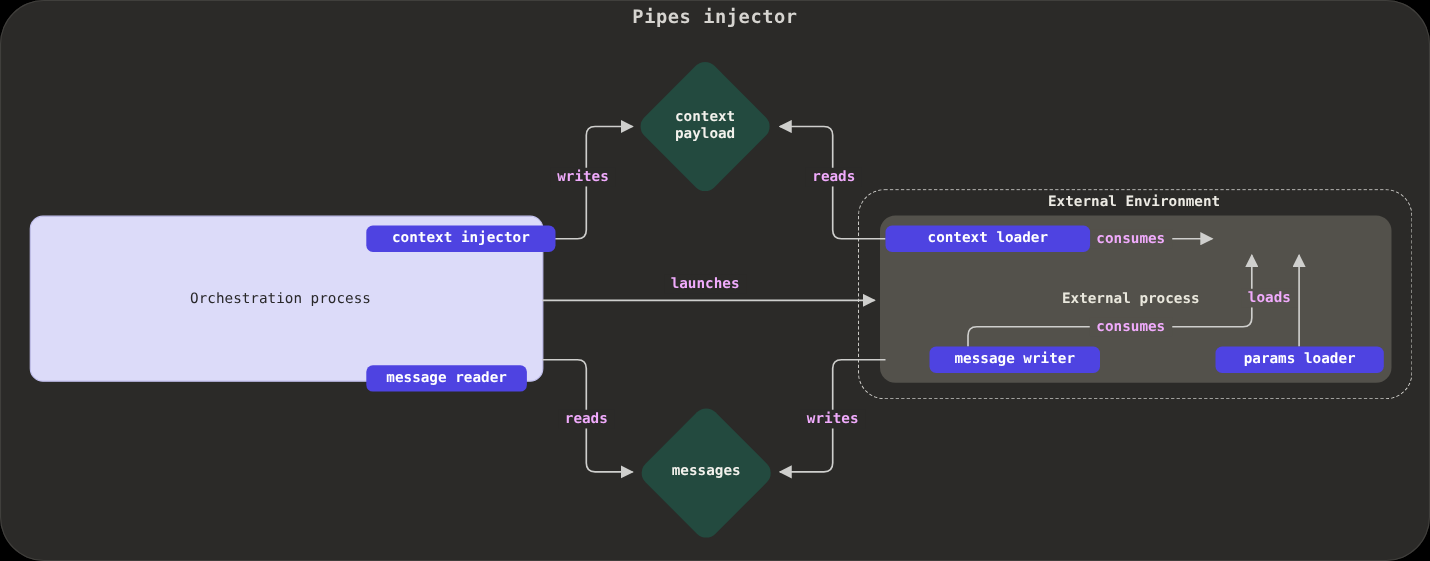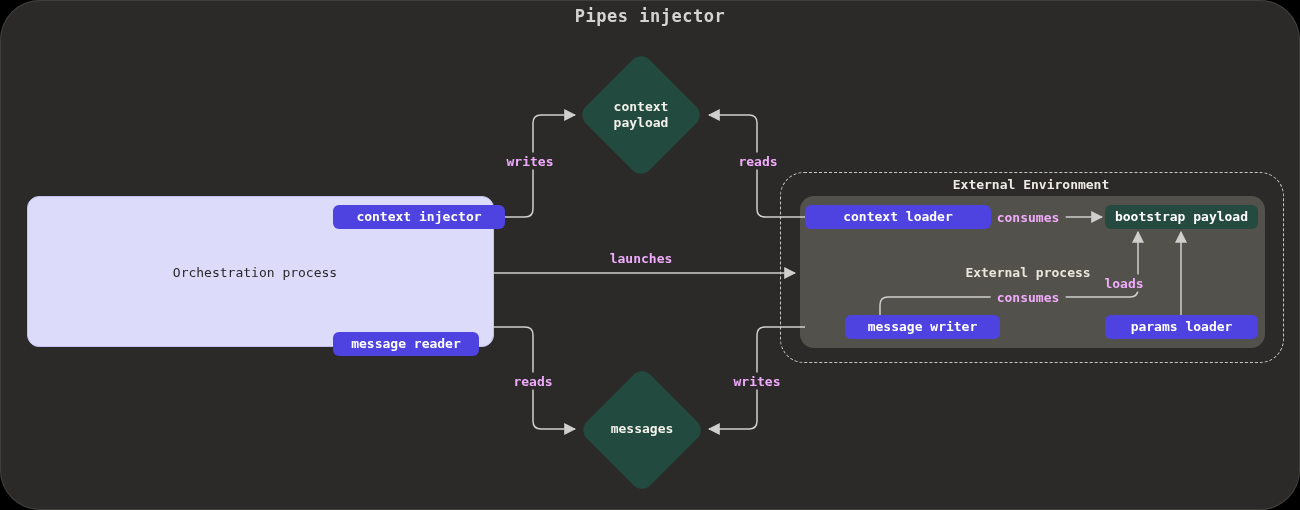--- a/index.html
+++ b/index.html
@@ -167,26 +167,25 @@
 
   <div class="abs diamond-shape" style="left:596px; top:70px;"></div>
   <div class="abs diamond-label" style="left:641px; top:115px;">context payload</div>
 
   <div class="abs diamond-shape" style="left:597px; top:385px;"></div>
   <div class="abs diamond-label" style="left:642px; top:429px;">messages</div>
 
   <div class="abs chip chip-purple" style="left:333px; top:205px; width:172px;">context injector</div>
   <div class="abs chip chip-purple" style="left:333px; top:332px; width:146px;">message reader</div>
   <div class="abs chip chip-purple" style="left:805px; top:205px; width:186px;">context loader</div>
-  <div class="abs chip chip-green" style="left:1105px; top:205px; width:153px;">bootstrap payload</div>
   <div class="abs chip chip-purple" style="left:805px; top:315px; width:155px;margin-left:40px;">message writer</div>
   <div class="abs chip chip-purple" style="left:1105px; top:315px; width:153px;">params loader</div>
 
   <div class="abs edge-label bg-canvas" style="left:530px; top:161px;">writes</div>
   <div class="abs edge-label bg-canvas" style="left:758px; top:161px;">reads</div>
   <div class="abs edge-label bg-canvas" style="left:641px; top:258px;">launches</div>
   <div class="abs edge-label bg-canvas" style="left:533px; top:381px;">reads</div>
   <div class="abs edge-label bg-canvas" style="left:757px; top:381px;">writes</div>
   <div class="abs edge-label bg-panel" style="left:1028px; top:217px;">consumes</div>
   <div class="abs edge-label bg-panel" style="left:1028px; top:297px;">consumes</div>
-  <div class="abs edge-label bg-panel" style="left:1124px; top:271px;margin-top:12px;">loads</div>
+  <div class="abs edge-label bg-panel" style="left:1154px; top:271px;">loads</div>
 
 </div>
 
 </body></html>

